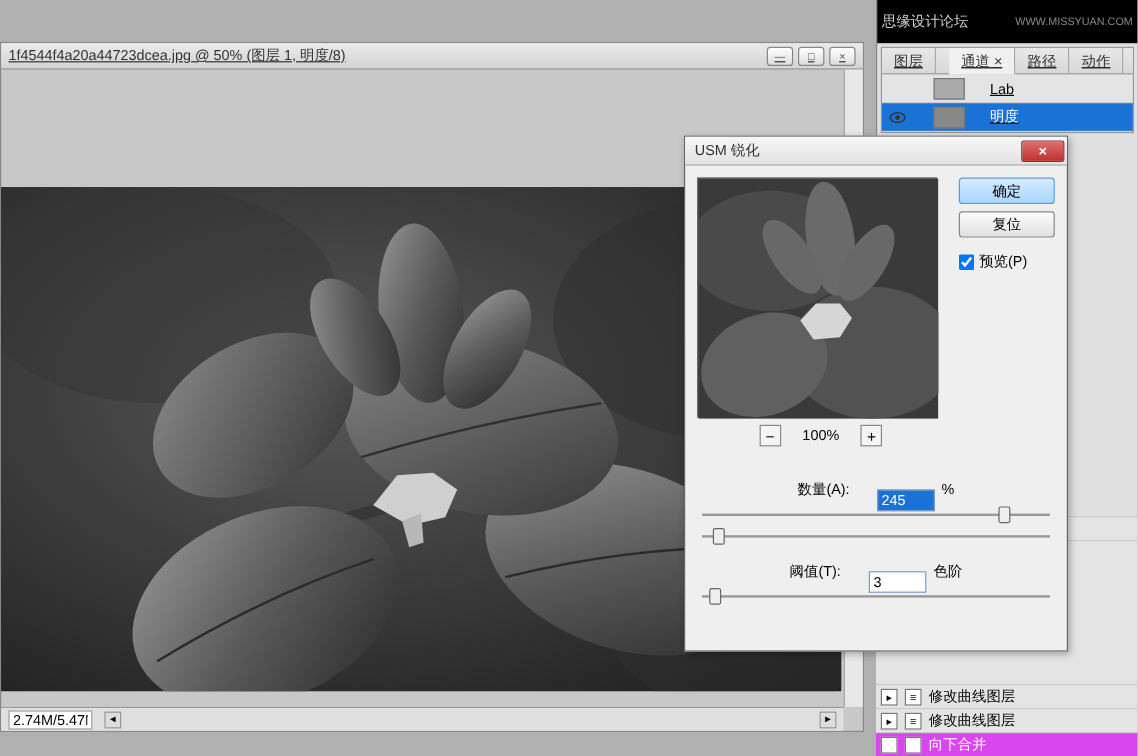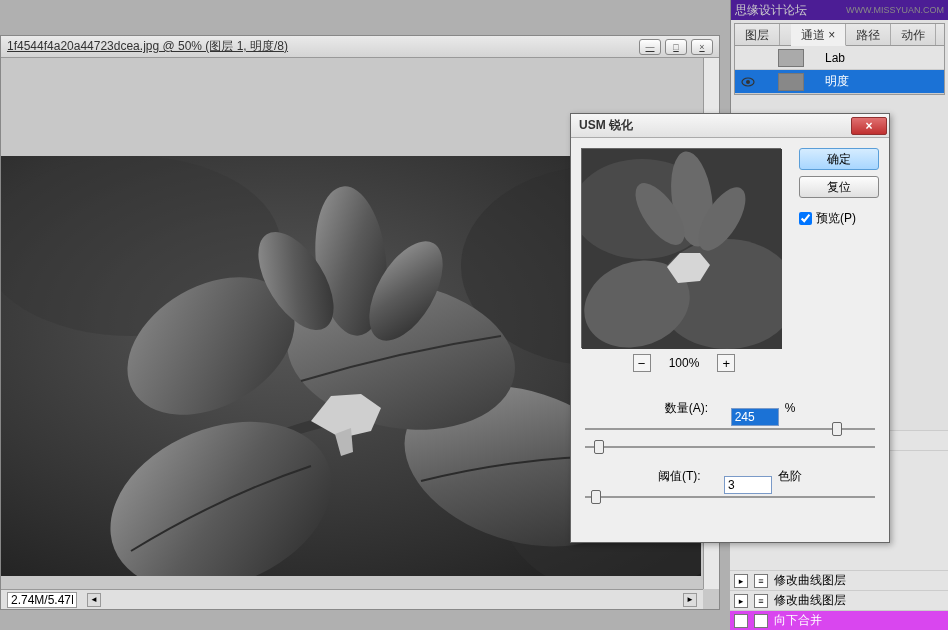--- a/index.html
+++ b/index.html
@@ -9,39 +9,39 @@
 .doc-title span { flex:1; }
 .win-btns { display:flex; gap:4px; }
 .win-btn { width:22px; height:16px; border:1px solid #888; background:linear-gradient(#fff,#ddd); border-radius:3px; display:flex; align-items:center; justify-content:center; font-size:9px; color:#555; }
 .canvas-area { position:absolute; left:0; top:120px; width:700px; height:420px; background:#1a1a1a; display:flex; align-items:center; justify-content:center; }
 .canvas-image { width:700px; height:420px; }
 .status-bar { position:absolute; bottom:0; left:0; right:16px; height:20px; background:#e0e0e0; border-top:1px solid #999; display:flex; align-items:center; padding:0 6px; gap:10px; }
 .status-bar input { width:70px; height:16px; border:1px solid #999; background:#fff; padding:0 3px; }
 .scroll-stub { width:14px; height:14px; background:#ddd; border:1px solid #999; display:flex; align-items:center; justify-content:center; font-size:8px; }
 .scrollbar-v { position:absolute; right:0; top:22px; bottom:20px; width:16px; background:#e8e8e8; border-left:1px solid #999; }
 .panels { position:absolute; right:0; top:0; width:218px; height:630px; background:#e0e0e0; border-left:1px solid #888; }
-.forum-banner { height:20px; background:#4c1d95; color:#ccc; display:flex; align-items:center; padding:4px 4px; font-size:10px; justify-content:space-between; }
+.forum-banner { height:36px; background:#000000; color:#ccc; display:flex; align-items:center; padding:4px 4px; font-size:10px; justify-content:space-between; }
 .forum-banner .url { color:#888; font-size:9px; }
-.panel-block { border:1px solid #999; margin:3px; background:#e4e4e4; }
+.panel-block { border:1px solid #999; margin:3px; background:#e4e4e4;text-decoration:underline; }
 .panel-tabs-row { display:flex; height:22px; background:linear-gradient(#e8e8e8,#d8d8d8); border-bottom:1px solid #999; }
 .panel-tab { padding:3px 10px; border-right:1px solid #aaa; color:#333; cursor:pointer; }
 .panel-tab.active { background:#f0f0f0; border-bottom:1px solid #f0f0f0; margin-bottom:-1px;margin-left:11px; }
 .panel-line { display:flex; align-items:center; height:24px; padding:0 4px; gap:21px; border-bottom:1px solid #ccc; }
 .panel-line.selected { background:#1b72d6; color:#fff; }
 .eye-col { width:18px; height:18px; display:flex; align-items:center; justify-content:center; }
 .eye-icon svg { display:block; }
 .thumb { width:26px; height:18px; border:1px solid #777; background:#888; }
 .thumb.chan { background:#aaa; }
 .right-lower { position:absolute; right:0; bottom:0; width:218px; }
 .lower-item { display:flex; align-items:center; height:20px; padding:0 4px; gap:6px; font-size:11px; background:#e4e4e4; border-top:1px solid #ccc; }
 .lower-item.sel { background:#d946ef; color:#fff;align-items:center; }
 .spacer-file { height:20px; background:#e4e4e4; border-top:1px solid #ccc; padding:2px 6px; font-size:11px; color:#333; }
 .dialog { position:absolute; left:570px; top:113px; width:320px; height:430px; background:#efefef; border:1px solid #666; box-shadow:2px 2px 6px rgba(0,0,0,.3); }
 .dlg-title { height:24px; background:linear-gradient(#f7f7f7,#e2e2e2); border-bottom:1px solid #aaa; display:flex; align-items:center; padding:0 8px; color:#333; }
-.dlg-title span { flex:1;font-weight:bold; }
+.dlg-title span { flex:1; }
 .dlg-close { width:36px; height:18px; margin-right:-6px; background:linear-gradient(#e07070,#c03030); border:1px solid #903030; border-radius:2px; display:flex; align-items:center; justify-content:center; color:#fff; font-weight:bold; }
 .dlg-body { padding:10px; display:flex; gap:12px; }
 .preview-col { flex:1; }
 .preview-box { width:200px; height:200px; border:1px solid #666; background:#444; }
 .zoom-row { display:flex; align-items:center; justify-content:center; gap:18px; margin-top:6px; }
 .zoom-btn { width:18px; height:18px; border:1px solid #888; background:#f5f5f5; display:flex; align-items:center; justify-content:center; font-size:13px; cursor:pointer; }
 .btn-col { width:80px; display:flex; flex-direction:column; gap:6px; }
 .ps-btn { height:22px; border:1px solid #888; background:linear-gradient(#fdfdfd,#e0e0e0); border-radius:3px; display:flex; align-items:center; justify-content:center; cursor:pointer; }
 .ps-btn.primary { background:linear-gradient(#d5ecff,#a8d6ff); border-color:#5a9ed8; }
 .prev-check { margin-top:6px; display:flex; align-items:center; gap:4px; }

